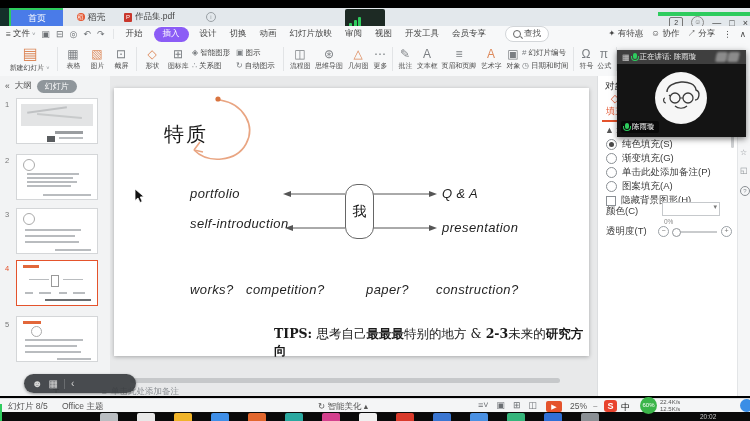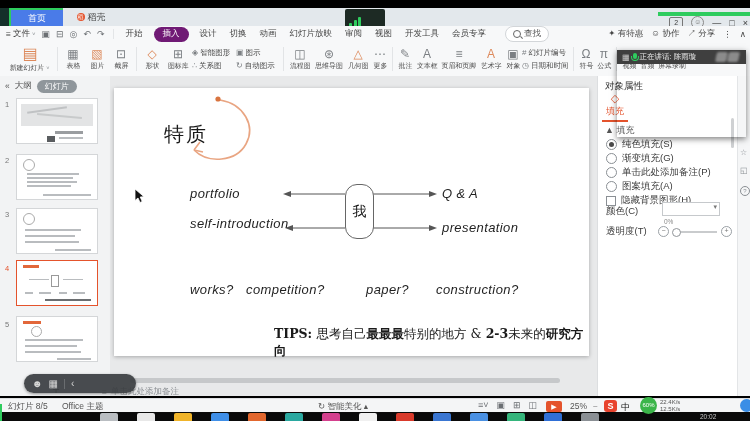--- a/index.html
+++ b/index.html
@@ -25,21 +25,21 @@
   .green-strip{position:absolute;left:658px;top:12px;width:92px;height:4px;background:#2ecc5e;}
   .winctl{position:absolute;right:2px;top:16px;display:flex;align-items:center;gap:8px;color:#3c3c3c;font-size:9px;}
   .badge2{min-width:10px;height:10px;border:1px solid #777;border-radius:2px;font-size:7px;line-height:10px;text-align:center;padding:0 1px;}
   .avatar-mini{width:11px;height:11px;border-radius:50%;border:1px solid #888;font-size:7px;line-height:10px;text-align:center;color:#777;}
   
   .menubar{position:absolute;left:0;top:26px;width:750px;height:16px;background:#f7f8f9;display:flex;align-items:center;font-size:8.5px;color:#444;}
   .mb-file{display:flex;align-items:center;gap:2px;padding:0 6px;}
   .qicons{display:flex;align-items:center;gap:6px;color:#6b6f73;font-size:9px;padding-right:8px;border-right:1px solid #e3e5e7;}
   .mtabs{display:flex;align-items:center;gap:9px;margin-left:10px;white-space:nowrap;}
   .mtab{padding:1px 2px;text-align:center;}
-  .mtab.active{background:#701a75;color:#fff;border-radius:8px;padding:1.5px 9px;}
+  .mtab.active{background:#8b5cf6;color:#fff;border-radius:8px;padding:1.5px 9px;}
   .find-pill{display:flex;align-items:center;gap:3px;border:1px solid #d3d6d9;border-radius:8px;padding:1px 7px;margin-left:8px;background:#fff;color:#555;}
   .mag{width:6px;height:6px;border:1.2px solid #666;border-radius:50%;position:relative;display:inline-block;}
   .mag::after{content:'';position:absolute;width:3px;height:1.2px;background:#666;right:-2.5px;bottom:-1px;transform:rotate(45deg);}
   .mb-right{position:absolute;right:4px;top:0;height:16px;display:flex;align-items:center;gap:8px;font-size:8.5px;color:#444;}
   
   .ribbon{position:absolute;left:0;top:42px;width:750px;height:34px;background:#f7f8f9;border-bottom:1px solid #e2e4e6;
     display:flex;align-items:center;padding-left:6px;overflow:hidden;}
   .cell{display:flex;flex-direction:column;align-items:center;justify-content:center;height:32px;flex:none;}
   .cell .ic{font-size:12px;color:#7b7f83;line-height:14px;height:14px;}
   .cell .ic.or{color:#dd8a5c;}
@@ -139,20 +139,25 @@
 
 <div class="screen">
 
   <div class="tabbar">
     <div class="tab-corner"></div>
     <div class="tab-home">首页</div>
     <div class="tab-docer">
       <span class="docer-dot">稻</span>
       <span>稻壳</span>
     </div>
+    <div class="tab-pdf">
+      <span class="p-ico">P</span>
+      <span>作品集.pdf</span>
+      <span class="info-ico">i</span>
+    </div>
   </div>
   <div class="net-widget">
     <i style="height:4px"></i>
     <i style="height:7px"></i>
     <i style="height:10px"></i>
   </div>
   <div class="green-strip"></div>
   <div class="winctl">
     <span class="badge2">2</span>
     <span class="avatar-mini">☺</span>
@@ -489,20 +494,36 @@
 
   <div class="meet">
     <div class="meet-top">
       <span class="grid">▦</span>
       <span class="mic"></span>
       <span class="txt">正在讲话: 陈雨璇</span>
       <span class="logo-blur">
           <i></i>
           <i></i>
         </span>
+    </div>
+    <div class="meet-body">
+      <div class="meet-avatar">
+        <svg width="52" height="52">
+          <circle cx="26" cy="26" r="25" fill="#f6f6f6"></circle>
+          <path d="M12 20 C 12 8 40 6 41 18 C 46 20 44 28 40 28" fill="none" stroke="#3a3a3a" stroke-width="1.4"></path>
+          <circle cx="20" cy="26" r="5" fill="none" stroke="#3a3a3a" stroke-width="1.3"></circle>
+          <circle cx="33" cy="26" r="5" fill="none" stroke="#3a3a3a" stroke-width="1.3"></circle>
+          <path d="M25 26 L28 26 M14 24 L15 23 M20 34 C 23 37 29 37 32 34" fill="none" stroke="#3a3a3a" stroke-width="1.2"></path>
+          <path d="M10 26 C 8 26 8 31 11 31" fill="none" stroke="#3a3a3a" stroke-width="1.2"></path>
+        </svg>
+      </div>
+      <div class="meet-name">
+        <span class="mic"></span>
+        <span>陈雨璇</span>
+      </div>
     </div>
   </div>
 
   <div class="statusbar">
     <span class="sb-item" style="left:8px">幻灯片 8/5</span>
     <span class="sb-item" style="left:62px">Office 主题</span>
     <span class="sb-item" style="left:318px">↻ <span>智能美化</span> ▴</span>
     <div class="viewics">
       <span>≡˅</span>
       <span>▣</span>

